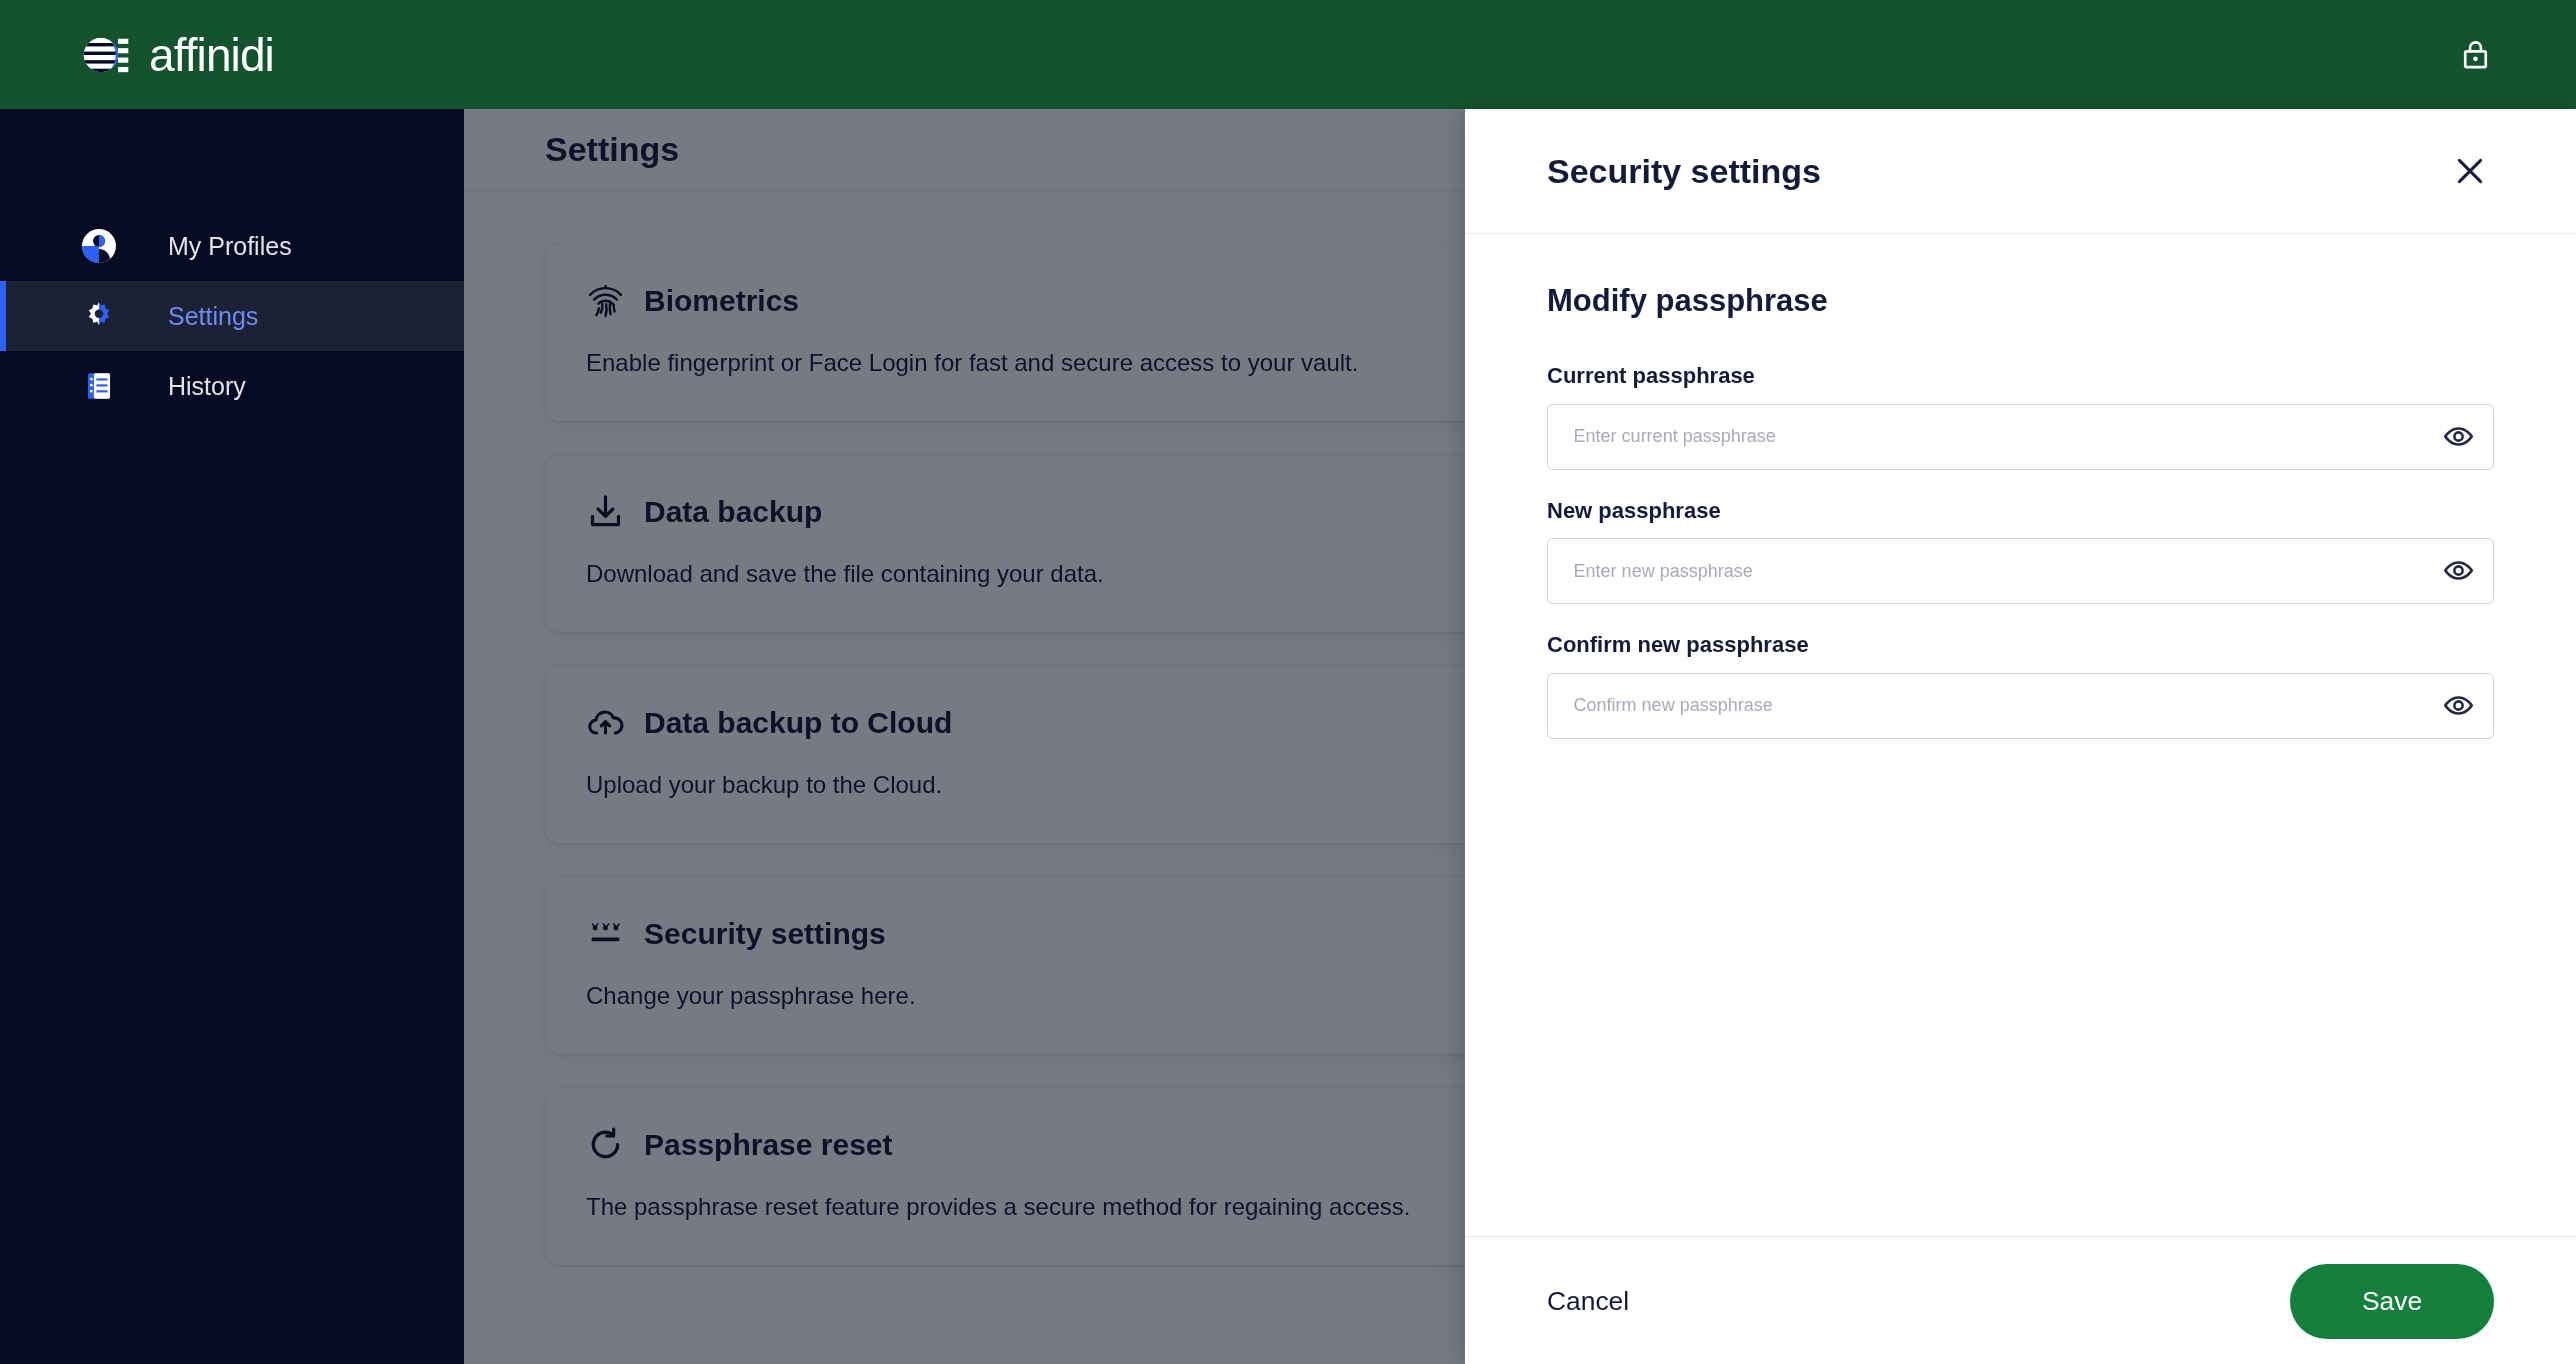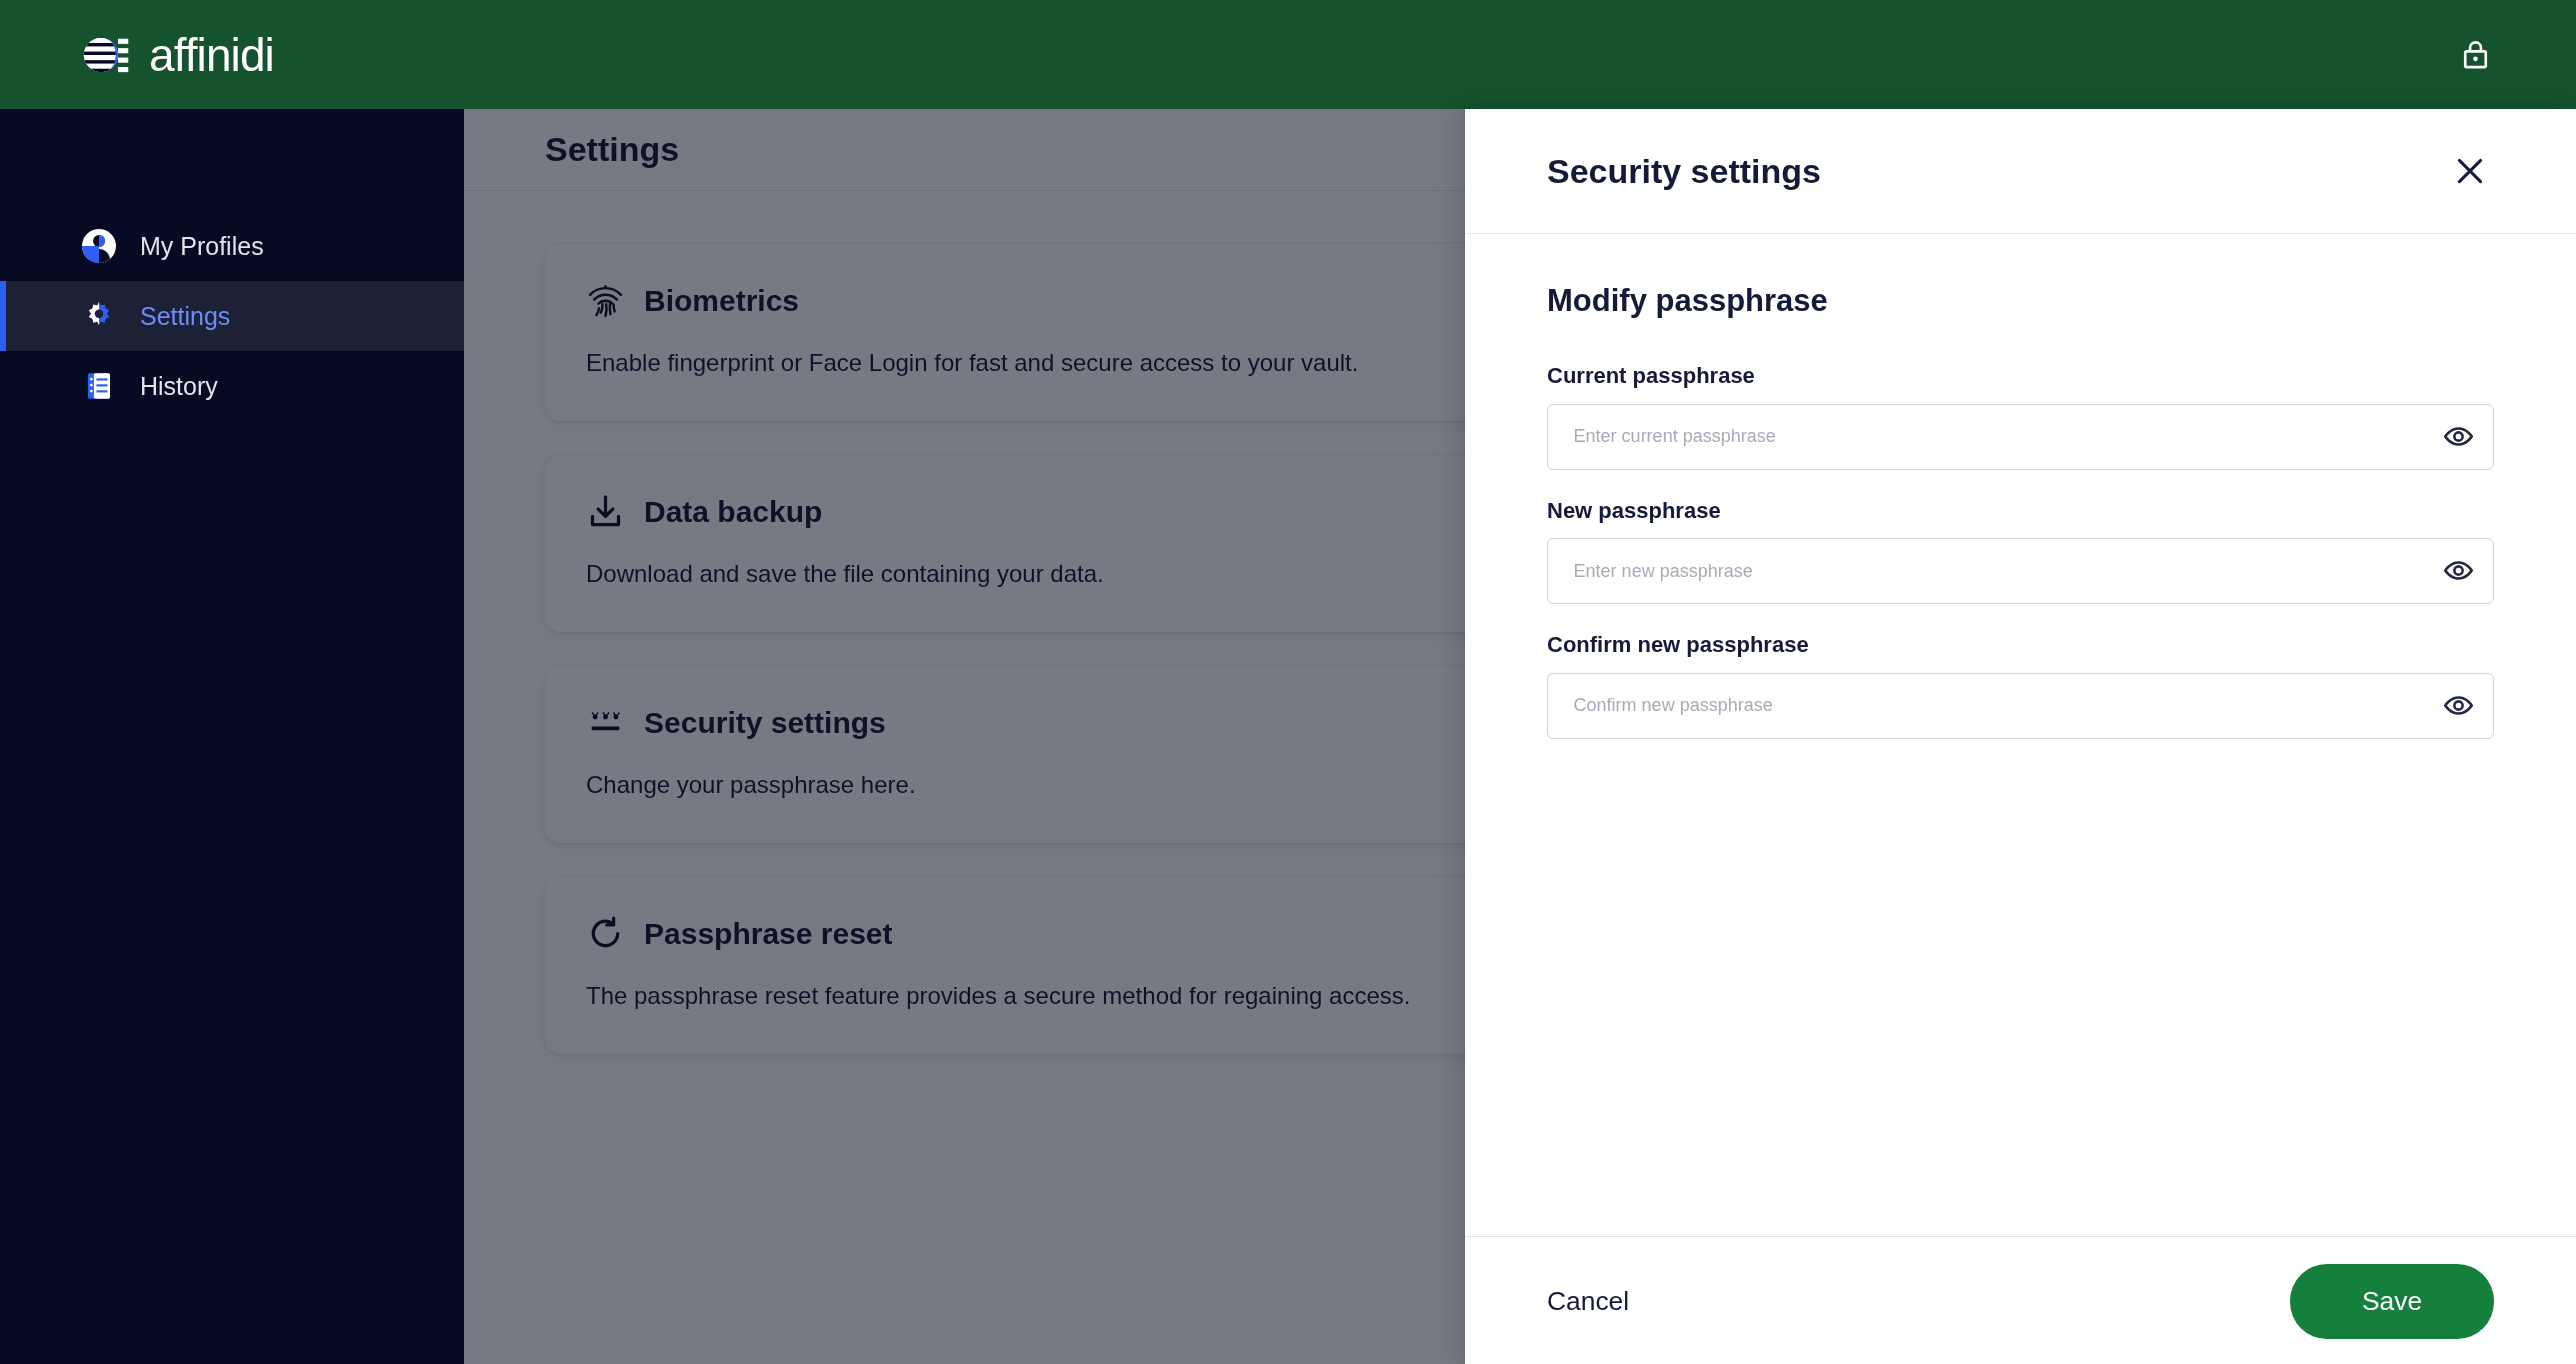--- a/index.html
+++ b/index.html
@@ -32,21 +32,21 @@
 
   
   .sidebar {
     position: absolute; left: 0; top: 109px; width: 464px; height: 1256px;
     background: #070A23; z-index: 3;
   }
   .nav { margin-top: 102px; }
   .nav-item {
     position: relative; height: 70px;
     display: flex; align-items: center; padding-left: 82px;
-    color: #E3E4EA; font-size: 25px;
+    color: #E3E4EA; font-size: 25px; gap: 28px;
   }
   .nav-item .nav-icon {
     width: 34px; height: 34px; margin-right: 24px; position: relative;
     flex: 0 0 34px;
   }
   .nav-item.active { background: #1D2136; color: #6E8CF7; }
   .nav-item.active::before {
     content: ""; position: absolute; left: 0; top: 0;
     width: 6px; height: 100%; background: #2F5FF4;
   }
@@ -296,20 +296,33 @@
               <path d="M12 3v11"></path>
               <path d="M7.5 10.5L12 15l4.5-4.5"></path>
               <path d="M4 15v5h16v-5"></path>
             </svg>
           </span>
           <span class="card-title">Data backup</span>
         </div>
         <div class="card-desc">Download and save the file containing your data.</div>
       </div>
 
+      <div class="card">
+        <div class="card-head">
+          <span class="card-icon">
+            <svg width="39" height="39" viewBox="0 0 24 24" fill="none" stroke="#0B0E26" stroke-width="1.9" stroke-linecap="round" stroke-linejoin="round">
+              <path d="M6.5 18.5a4 4 0 0 1-.4-8 5.6 5.6 0 0 1 10.8-1.3A3.8 3.8 0 0 1 18 18.5"></path>
+              <path d="M12 18.5v-7"></path>
+              <path d="M9.4 14.1L12 11.5l2.6 2.6"></path>
+            </svg>
+          </span>
+          <span class="card-title">Data backup to Cloud</span>
+        </div>
+        <div class="card-desc">Upload your backup to the Cloud.</div>
+      </div>
 
       <div class="card">
         <div class="card-head">
           <span class="card-icon">
             <svg width="39" height="39" viewBox="0 0 24 24">
               <g fill="#0B0E26">
                 <path d="M5 7.5l.9 1.6-1.8 0zM5 7.2l1.6.9-1.6.9z"></path>
                 <circle cx="5.6" cy="8.6" r="1.5"></circle>
                 <circle cx="12" cy="8.6" r="1.5"></circle>
                 <circle cx="18.4" cy="8.6" r="1.5"></circle>

